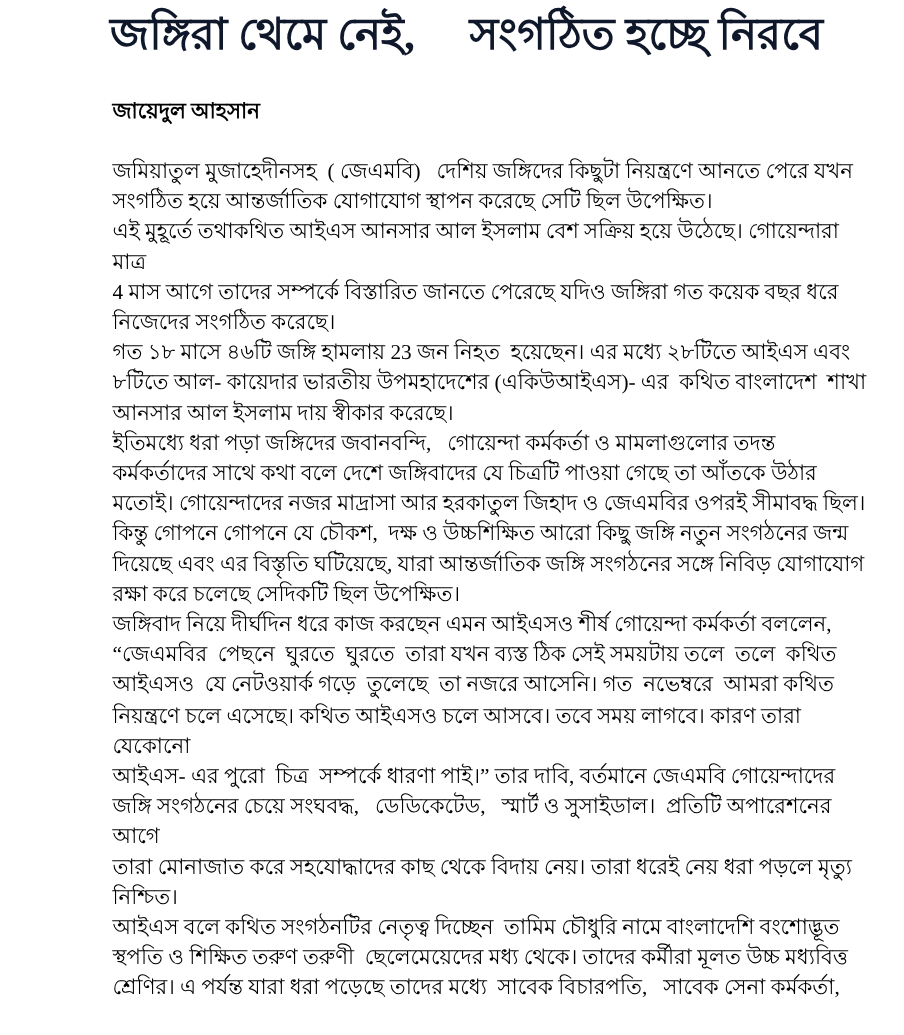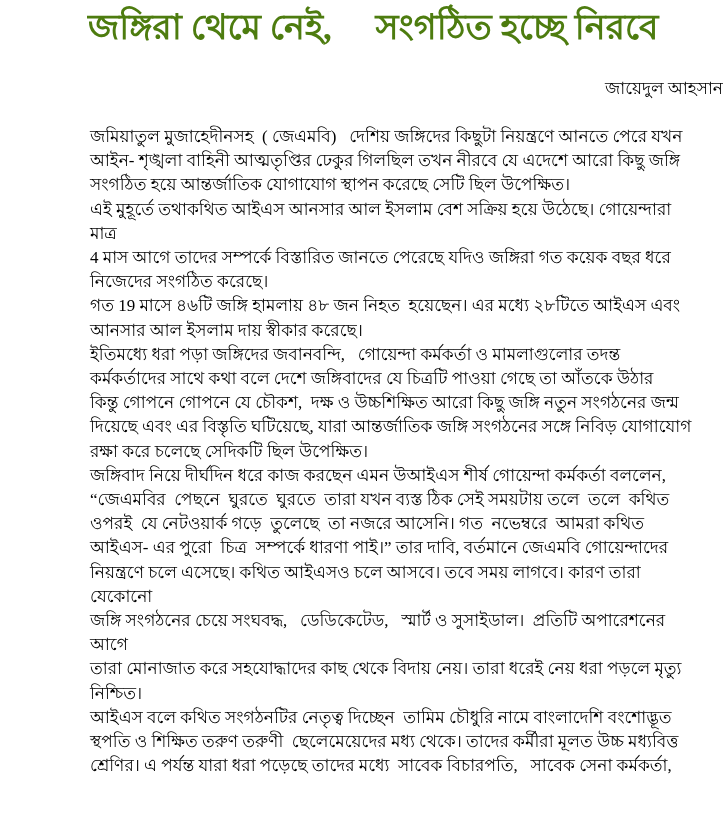--- a/index.html
+++ b/index.html
@@ -16,31 +16,30 @@
     overflow: hidden;
     font-family: "Liberation Serif", "DejaVu Serif", serif;
   }
   .title {
     margin: 0;
     padding: 6px 0 0 88px;
     font-size: 35px;
     font-weight: bold;
     line-height: 44px;
     white-space: pre;
-    color: #4d7c0f;
+    color: #0f172a;
     letter-spacing: 0px;
   }
   .author {
     margin: 0;
     padding: 28px 0 0 90px;
     font-size: 17px;
-    font-weight: normal;
+    font-weight: bold;
     line-height: 21px;
     white-space: pre;
-    text-align: right;
   }
   .article-body {
     margin: 0;
     padding: 26px 28px 0 90px;
     width: 605px;
     font-size: 17px;
     line-height: 24.2px;
     text-align: left;
   }
   .paragraph {
@@ -54,45 +53,46 @@
 </style>
 </head>
 <body>
 
 <div class="page">
   <h1 class="title">জঙ্গিরা থেমে নেই,     সংগঠিত হচ্ছে নিরবে</h1>
   <div class="author">জায়েদুল আহসান</div>
   <div class="article-body">
       <div class="paragraph">
         <div class="line">জমিয়াতুল মুজাহেদীনসহ  ( জেএমবি)   দেশিয় জঙ্গিদের কিছুটা নিয়ন্ত্রণে আনতে পেরে যখন</div>
-        <div class="line">আইন- শৃঙ্খলা বাহিনী আত্মতৃপ্তির ঢেকুর গিলছিল তখন নীরবে যে এদেশে আরো কিছু জঙ্গি</div>
         <div class="line">সংগঠিত হয়ে আন্তর্জাতিক যোগাযোগ স্থাপন করেছে সেটি ছিল উপেক্ষিত।</div>
       </div>
       <div class="paragraph">
         <div class="line">এই মুহূর্তে তথাকথিত আইএস আনসার আল ইসলাম বেশ সক্রিয় হয়ে উঠেছে। গোয়েন্দারা মাত্র</div>
         <div class="line">4 মাস আগে তাদের সম্পর্কে বিস্তারিত জানতে পেরেছে যদিও জঙ্গিরা গত কয়েক বছর ধরে</div>
         <div class="line">নিজেদের সংগঠিত করেছে।</div>
       </div>
       <div class="paragraph">
-        <div class="line">গত 19 মাসে ৪৬টি জঙ্গি হামলায় ৪৮ জন নিহত  হয়েছেন। এর মধ্যে ২৮টিতে আইএস এবং</div>
+        <div class="line">গত ১৮ মাসে ৪৬টি জঙ্গি হামলায় 23 জন নিহত  হয়েছেন। এর মধ্যে ২৮টিতে আইএস এবং</div>
+        <div class="line">৮টিতে আল- কায়েদার ভারতীয় উপমহাদেশের (একিউআইএস)- এর  কথিত বাংলাদেশ  শাখা</div>
         <div class="line">আনসার আল ইসলাম দায় স্বীকার করেছে।</div>
       </div>
       <div class="paragraph">
         <div class="line">ইতিমধ্যে ধরা পড়া জঙ্গিদের জবানবন্দি,   গোয়েন্দা কর্মকর্তা ও মামলাগুলোর তদন্ত</div>
         <div class="line">কর্মকর্তাদের সাথে কথা বলে দেশে জঙ্গিবাদের যে চিত্রটি পাওয়া গেছে তা আঁতকে উঠার</div>
+        <div class="line">মতোই। গোয়েন্দাদের নজর মাদ্রাসা আর হরকাতুল জিহাদ ও জেএমবির ওপরই সীমাবদ্ধ ছিল।</div>
         <div class="line">কিন্তু গোপনে গোপনে যে চৌকশ,  দক্ষ ও উচ্চশিক্ষিত আরো কিছু জঙ্গি নতুন সংগঠনের জন্ম</div>
         <div class="line">দিয়েছে এবং এর বিস্তৃতি ঘটিয়েছে, যারা আন্তর্জাতিক জঙ্গি সংগঠনের সঙ্গে নিবিড় যোগাযোগ</div>
         <div class="line">রক্ষা করে চলেছে সেদিকটি ছিল উপেক্ষিত।</div>
       </div>
       <div class="paragraph">
-        <div class="line">জঙ্গিবাদ নিয়ে দীর্ঘদিন ধরে কাজ করছেন এমন উআইএস শীর্ষ গোয়েন্দা কর্মকর্তা বললেন,</div>
+        <div class="line">জঙ্গিবাদ নিয়ে দীর্ঘদিন ধরে কাজ করছেন এমন আইএসও শীর্ষ গোয়েন্দা কর্মকর্তা বললেন,</div>
         <div class="line">“জেএমবির  পেছনে  ঘুরতে  ঘুরতে  তারা যখন ব্যস্ত ঠিক সেই সময়টায় তলে  তলে  কথিত</div>
-        <div class="line">ওপরই  যে নেটওয়ার্ক গড়ে  তুলেছে  তা নজরে আসেনি। গত  নভেম্বরে  আমরা কথিত</div>
+        <div class="line">আইএসও  যে নেটওয়ার্ক গড়ে  তুলেছে  তা নজরে আসেনি। গত  নভেম্বরে  আমরা কথিত</div>
+        <div class="line">নিয়ন্ত্রণে চলে এসেছে। কথিত আইএসও চলে আসবে। তবে সময় লাগবে। কারণ তারা যেকোনো</div>
         <div class="line">আইএস- এর পুরো  চিত্র  সম্পর্কে ধারণা পাই।” তার দাবি, বর্তমানে জেএমবি গোয়েন্দাদের</div>
-        <div class="line">নিয়ন্ত্রণে চলে এসেছে। কথিত আইএসও চলে আসবে। তবে সময় লাগবে। কারণ তারা যেকোনো</div>
         <div class="line">জঙ্গি সংগঠনের চেয়ে সংঘবদ্ধ,   ডেডিকেটেড,   স্মার্ট ও সুসাইডাল।  প্রতিটি অপারেশনের আগে</div>
         <div class="line">তারা মোনাজাত করে সহযোদ্ধাদের কাছ থেকে বিদায় নেয়। তারা ধরেই নেয় ধরা পড়লে মৃত্যু</div>
         <div class="line">নিশ্চিত।</div>
       </div>
       <div class="paragraph">
         <div class="line">আইএস বলে কথিত সংগঠনটির নেতৃত্ব দিচ্ছেন  তামিম চৌধুরি নামে বাংলাদেশি বংশোদ্ভূত</div>
         <div class="line">স্থপতি ও শিক্ষিত তরুণ তরুণী  ছেলেমেয়েদের মধ্য থেকে। তাদের কর্মীরা মূলত উচ্চ মধ্যবিত্ত</div>
         <div class="line">শ্রেণির। এ পর্যন্ত যারা ধরা পড়েছে তাদের মধ্যে  সাবেক বিচারপতি,   সাবেক সেনা কর্মকর্তা,</div>
       </div>
     </div>

